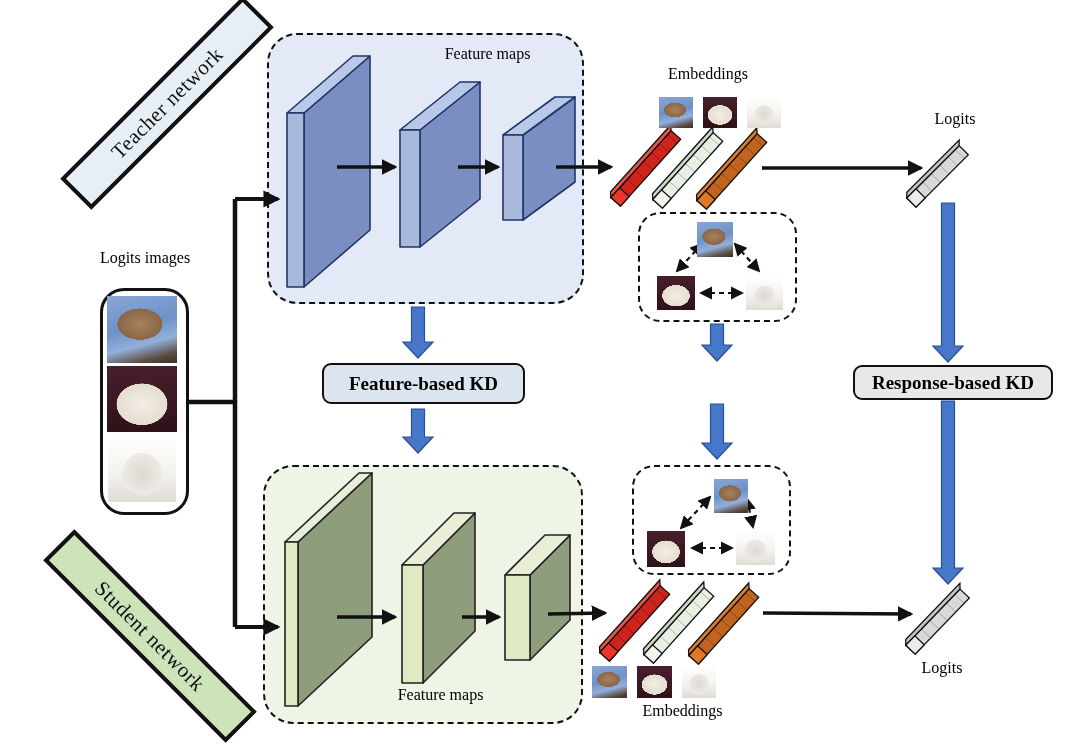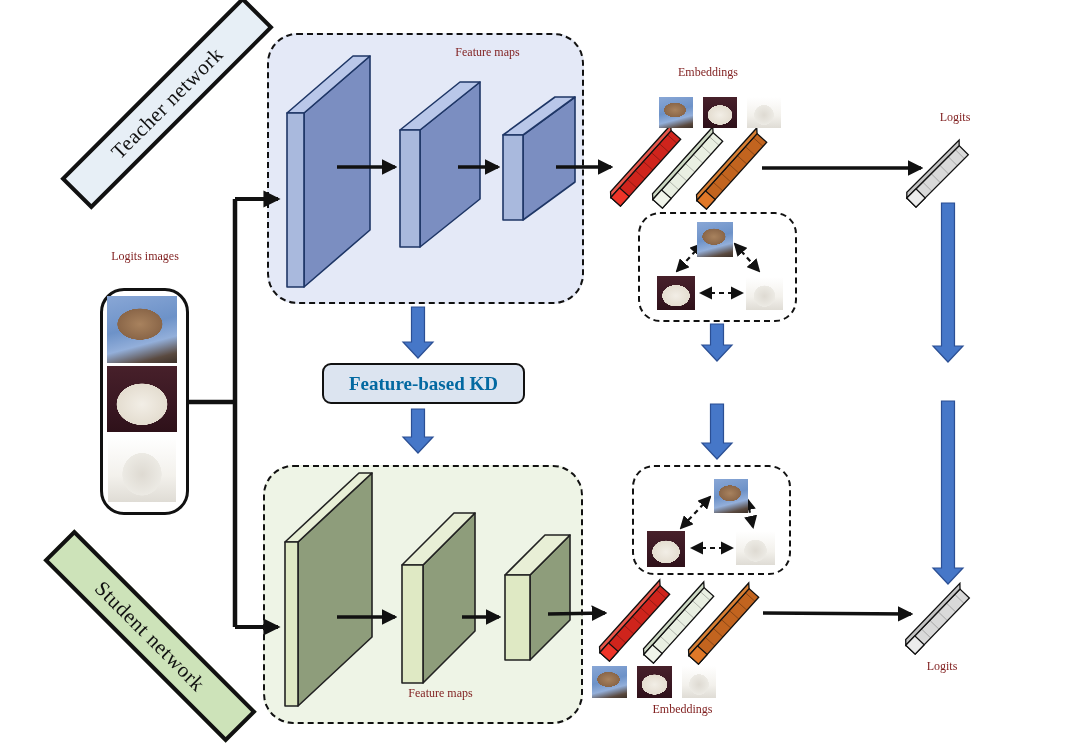--- a/index.html
+++ b/index.html
@@ -20,27 +20,27 @@
   
   .net-label{
     position:absolute;width:250px;height:36px;border:4px solid #111;
     display:flex;align-items:center;justify-content:center;
     font-size:21px;color:#111;z-index:3;letter-spacing:.5px;
   }
   .net-teacher{left:38px;top:81px;background:#e7eff6;transform:rotate(-45deg);}
   .net-student{left:21px;top:614px;background:#cde3b9;transform:rotate(45deg);}
 
   
-  .lbl{position:absolute;color:#7f1d1d;font-size:12px;text-align:center;z-index:3;white-space:nowrap;}
+  .lbl{position:absolute;color:#000000;font-size:16px;text-align:center;z-index:3;white-space:nowrap;}
 
   
   .kd{
     position:absolute;border:2.4px solid #111;border-radius:9px;
     display:flex;align-items:center;justify-content:center;
-    font-weight:bold;font-size:19px;color:#0369a1;z-index:3;white-space:nowrap;
+    font-weight:bold;font-size:19px;color:#000000;z-index:3;white-space:nowrap;
   }
   .kd-feature{left:322px;top:363px;width:199px;height:37px;background:#dce4f0;}
   .kd-relation{left:618px;top:364px;width:203px;height:33px;background:#f8db8e;}
   .kd-response{left:853px;top:365px;width:196px;height:31px;background:#e8e8e8;}
 
   
   .input-box{position:absolute;left:100px;top:288px;width:83px;height:221px;
     border:3.5px solid #111;border-radius:24px;background:#fff;z-index:1;}
 
   
@@ -219,20 +219,23 @@
   <div class="lbl" style="left:420px;top:45px;width:135px;">Feature maps</div>
   <div class="lbl" style="left:647px;top:65px;width:122px;">Embeddings</div>
   <div class="lbl" style="left:915px;top:110px;width:80px;">Logits</div>
   <div class="lbl" style="left:373px;top:686px;width:135px;">Feature maps</div>
   <div class="lbl" style="left:625px;top:702px;width:115px;">Embeddings</div>
   <div class="lbl" style="left:902px;top:659px;width:80px;">Logits</div>
 
   <div class="kd kd-feature">
     <span>Feature-based KD</span>
   </div>
+  <div class="kd kd-response">
+    <span>Response-based KD</span>
+  </div>
 
   <div class="thumb t-bird" style="left:659px;top:97px;width:34px;height:31px;"></div>
   <div class="thumb t-dog" style="left:703px;top:97px;width:34px;height:31px;"></div>
   <div class="thumb t-cat" style="left:747px;top:97px;width:34px;height:31px;"></div>
 
   <div class="thumb t-bird" style="left:697px;top:222px;width:36px;height:35px;"></div>
   <div class="thumb t-dog" style="left:657px;top:276px;width:38px;height:34px;"></div>
   <div class="thumb t-cat" style="left:746px;top:277px;width:37px;height:33px;"></div>
 
   <div class="thumb t-bird" style="left:714px;top:479px;width:34px;height:34px;"></div>

